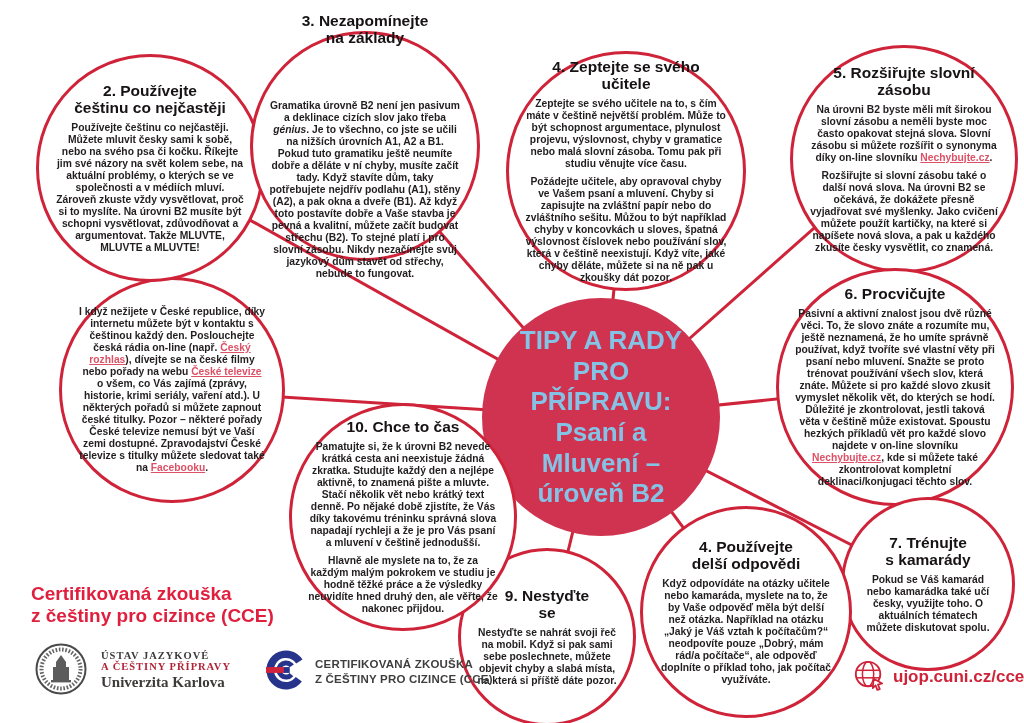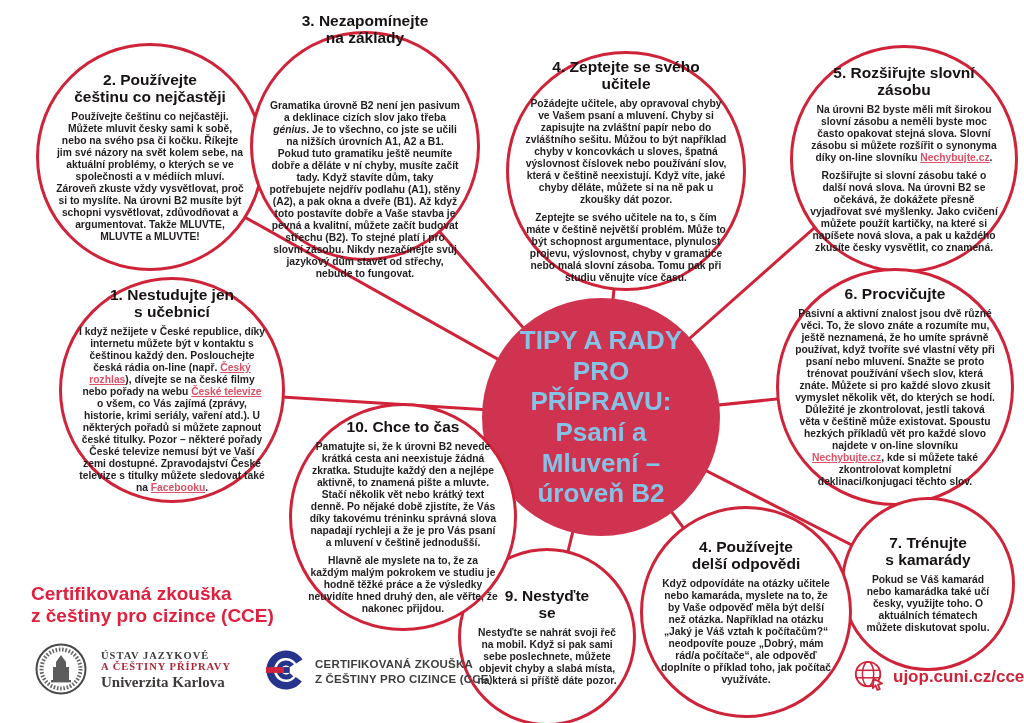--- a/index.html
+++ b/index.html
@@ -66,39 +66,37 @@
       <line x1="601" y1="417" x2="892" y2="159" stroke="#cf2339" stroke-width="3"></line>
       <line x1="601" y1="417" x2="895" y2="387" stroke="#cf2339" stroke-width="3"></line>
       <line x1="601" y1="417" x2="928" y2="584" stroke="#cf2339" stroke-width="3"></line>
       <line x1="601" y1="417" x2="746" y2="612" stroke="#cf2339" stroke-width="3"></line>
       <line x1="601" y1="417" x2="547" y2="637" stroke="#cf2339" stroke-width="3"></line>
       <line x1="601" y1="417" x2="403" y2="508" stroke="#cf2339" stroke-width="3"></line>
     </svg>
 
   <div id="bubbles">
       <div class="bubble" style="left: 59px; top: 277px; width: 226px; height: 226px;">
-        <div class="bubble-title">1. Nestudujte jen
-s učebnicí</div>
         <p class="bubble-body"><span>I když nežijete v České republice, díky internetu můžete být v kontaktu s češtinou každý den. Poslouchejte česká rádia on-line (např. </span><a class="inline-link">Český rozhlas</a><span>), dívejte se na české filmy nebo pořady na webu </span><a class="inline-link">České televize</a><span> o všem, co Vás zajímá (zprávy, historie, krimi seriály, vaření atd.). U některých pořadů si můžete zapnout české titulky. Pozor – některé pořady České televize nemusí být ve Vaší zemi dostupné. Zpravodajství České televize s titulky můžete sledovat také na </span><a class="inline-link">Facebooku</a><span>.</span></p>
       </div>
-      <div class="bubble" style="left: 36px; top: 43px; width: 228px; height: 228px;">
+      <div class="bubble" style="left: 36px; top: 54px; width: 228px; height: 228px;">
         <div class="bubble-title">2. Používejte
 češtinu co nejčastěji</div>
         <p class="bubble-body"><span>Používejte češtinu co nejčastěji. Můžete mluvit česky sami k sobě, nebo na svého psa či kočku. Říkejte jim své názory na svět kolem sebe, na aktuální problémy, o kterých se ve společnosti a v médiích mluví. Zároveň zkuste vždy vysvětlovat, proč si to myslíte. Na úrovni B2 musíte být schopni vysvětlovat, zdůvodňovat a argumentovat. Takže MLUVTE, MLUVTE a MLUVTE!</span></p>
       </div>
       <div class="bubble" style="left: 250px; top: 31px; width: 230px; height: 230px; gap: 48px;">
         <div class="bubble-title">3. Nezapomínejte
 na základy</div>
         <p class="bubble-body"><span>Gramatika úrovně B2 není jen pasivum a deklinace cizích slov jako třeba </span><span class="seg-italic">génius</span><span>. Je to všechno, co jste se učili na nižších úrovních A1, A2 a B1. Pokud tuto gramatiku ještě neumíte dobře a děláte v ní chyby, musíte začít tady. Když stavíte dům, taky potřebujete nejdřív podlahu (A1), stěny (A2), a pak okna a dveře (B1). Až když toto postavíte dobře a Vaše stavba je pevná a kvalitní, můžete začít budovat střechu (B2). To stejné platí i pro slovní zásobu. Nikdy nezačínejte svůj jazykový dům stavět od střechy, nebude to fungovat.</span></p>
       </div>
       <div class="bubble" style="left: 506px; top: 51px; width: 240px; height: 240px;">
         <div class="bubble-title">4. Zeptejte se svého
 učitele</div>
+        <p class="bubble-body"><span>Zeptejte se svého učitele na to, s čím máte v češtině největší problém. Může to být schopnost argumentace, plynulost projevu, výslovnost, chyby v gramatice nebo malá slovní zásoba. Tomu pak při studiu věnujte více času.</span></p>
         <p class="bubble-body"><span>Požádejte učitele, aby opravoval chyby ve Vašem psaní a mluvení. Chyby si zapisujte na zvláštní papír nebo do zvláštního sešitu. Můžou to být například chyby v koncovkách u sloves, špatná výslovnost číslovek nebo používání slov, která v češtině neexistují. Když víte, jaké chyby děláte, můžete si na ně pak u zkoušky dát pozor.</span></p>
-        <p class="bubble-body"><span>Zeptejte se svého učitele na to, s čím máte v češtině největší problém. Může to být schopnost argumentace, plynulost projevu, výslovnost, chyby v gramatice nebo malá slovní zásoba. Tomu pak při studiu věnujte více času.</span></p>
       </div>
       <div class="bubble" style="left: 790px; top: 45px; width: 228px; height: 228px;">
         <div class="bubble-title">5. Rozšiřujte slovní
 zásobu</div>
         <p class="bubble-body"><span>Na úrovni B2 byste měli mít širokou slovní zásobu a neměli byste moc často opakovat stejná slova. Slovní zásobu si můžete rozšířit o synonyma díky on-line slovníku </span><a class="inline-link">Nechybujte.cz</a><span>.</span></p>
         <p class="bubble-body"><span>Rozšiřujte si slovní zásobu také o další nová slova. Na úrovni B2 se očekává, že dokážete přesně vyjadřovat své myšlenky. Jako cvičení můžete použít kartičky, na které si napíšete nová slova, a pak u každého zkusíte česky vysvětlit, co znamená.</span></p>
       </div>
       <div class="bubble" style="left: 776px; top: 268px; width: 238px; height: 238px;">
         <div class="bubble-title">6. Procvičujte</div>
         <p class="bubble-body"><span>Pasivní a aktivní znalost jsou dvě různé věci. To, že slovo znáte a rozumíte mu, ještě neznamená, že ho umíte správně používat, když tvoříte své vlastní věty při psaní nebo mluvení. Snažte se proto trénovat používání všech slov, která znáte. Můžete si pro každé slovo zkusit vymyslet několik vět, do kterých se hodí. Důležité je zkontrolovat, jestli taková věta v češtině může existovat. Spoustu hezkých příkladů vět pro každé slovo najdete v on-line slovníku </span><a class="inline-link">Nechybujte.cz</a><span>, kde si můžete také zkontrolovat kompletní deklinaci/konjugaci těchto slov.</span></p>

